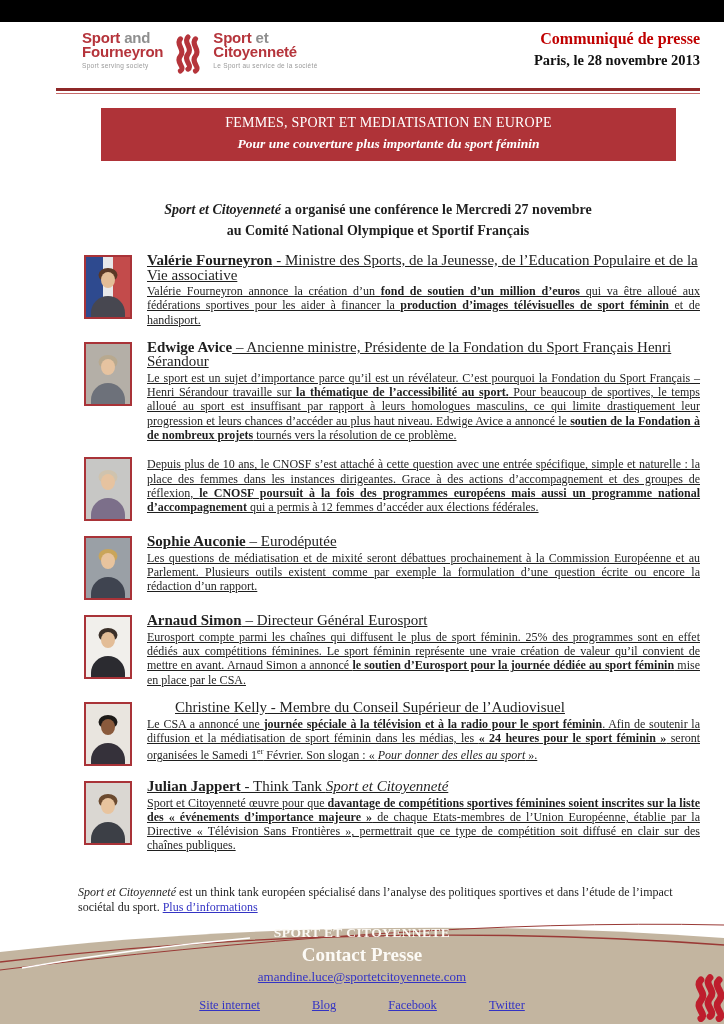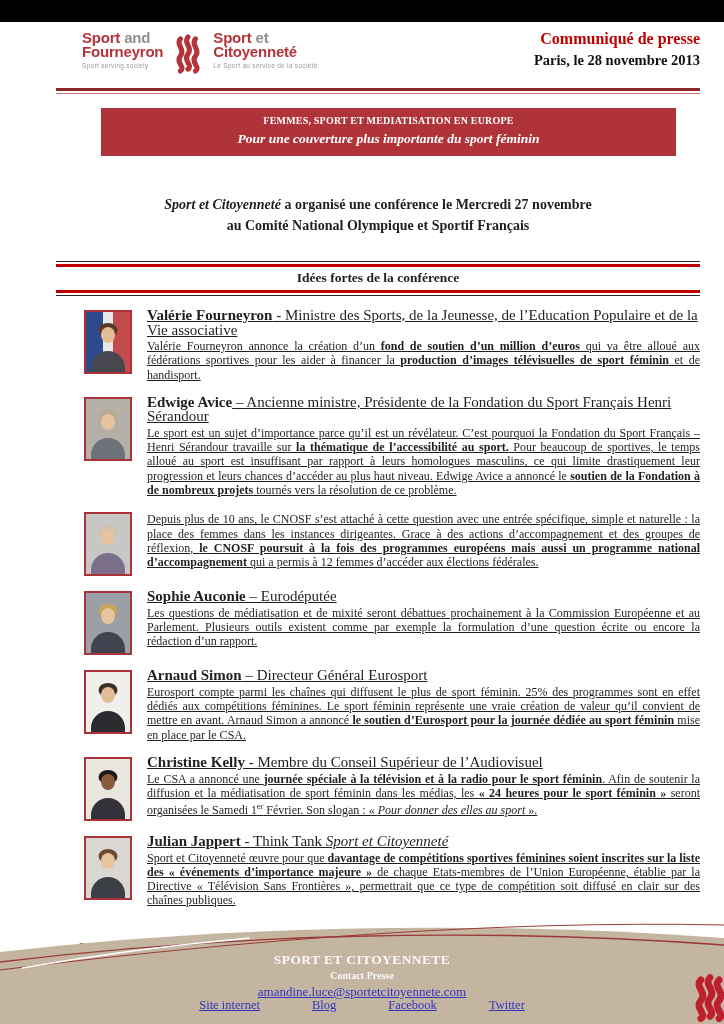--- a/index.html
+++ b/index.html
@@ -16,21 +16,21 @@
   .wm-and{color:#8f8f8f;font-weight:bold;}
   .wm-tagline{font-size:6.5px;color:#9a9a9a;font-weight:normal;margin-top:3px;letter-spacing:.3px;}
   .sss-mark{margin-top:2px;}
   .press{text-align:right;padding-top:2px;}
   .press-title{color:#C00000;font-weight:bold;font-size:16px;}
   .press-date{color:#111;font-weight:bold;font-size:14.5px;margin-top:4px;}
   .header-rule{margin:9px 40px 0 40px;border-top:3px solid #8E2828;border-bottom:1px solid #C76A6A;height:2px;}
 
   
   .banner{margin:14px 0 0 85px;width:555px;background:#AF3338;color:#fff;text-align:center;padding:7px 10px 9px;}
-  .banner-title{font-weight:bold;font-size:10px;letter-spacing:.2px;}
+  .banner-title{font-weight:normal;font-size:14px;letter-spacing:.2px;}
   .banner-subtitle{font-weight:bold;font-style:italic;font-size:13.5px;margin-top:5px;}
 
   
   .intro{text-align:center;font-weight:bold;font-size:14px;margin-top:38px;line-height:1.5;}
 
   
   .sec{margin:25px 40px 12px 40px;}
   .rule-thin{border-top:1px solid #2a2a2a;}
   .rule-thick{border-top:3px solid #C00000;margin-top:2px;}
   .rule-thick-b{border-top:3px solid #C00000;}
@@ -53,23 +53,23 @@
   .sp-body{font-size:12px;line-height:14.3px;text-align:justify;margin-top:2px;text-decoration:underline;}
   sup{font-size:8px;}
 
   
   .footnote{margin:32px 42px 0 62px;font-size:12px;line-height:15.5px;}
   a.link{color:#3333C4;text-decoration:underline;cursor:pointer;}
 
   
   .footer{position:absolute;bottom:0;left:0;width:724px;height:110px;}
   .footer svg.curve{position:absolute;bottom:0;left:0;}
-  .footer-text{position:absolute;top:37px;left:0;width:100%;text-align:center;line-height:1.35;}
+  .footer-text{position:absolute;top:10px;left:0;width:100%;text-align:center;line-height:1.35;}
   .f-org{color:#FCFAF5;font-weight:bold;font-size:13.5px;letter-spacing:.4px;}
-  .f-contact{color:#FCFAF5;font-weight:bold;font-size:10px;}
+  .f-contact{color:#FCFAF5;font-weight:bold;font-size:19px;}
   .f-email{font-size:13px;}
   .footer-links{position:absolute;top:84px;left:0;width:100%;display:flex;justify-content:center;
                 gap:52px;font-size:12.5px;}
   .footer-logo{position:absolute;right:-6px;bottom:-2px;}
 </style>
 </head>
 <body>
 
 <div class="black-bar"></div>
 
@@ -108,27 +108,20 @@
   <div class="banner">
     <div class="banner-title">FEMMES, SPORT ET MEDIATISATION EN EUROPE</div>
     <div class="banner-subtitle">Pour une couverture plus importante du sport féminin</div>
   </div>
 
   <div class="intro">
     <div><span style="font-weight: bold; font-style: italic;">Sport et Citoyenneté</span><span style="font-weight: bold;"> a organisé une conférence le Mercredi 27 novembre</span></div>
     <div><span style="font-weight: bold;">au Comité National Olympique et Sportif Français</span></div>
   </div>
 
-  <div class="sec">
-    <div class="rule-thin"></div>
-    <div class="rule-thick"></div>
-    <div class="sec-title">Idées fortes de la conférence</div>
-    <div class="rule-thick-b"></div>
-    <div class="rule-thin-b"></div>
-  </div>
 
   <div class="speakers">
   <div class="speaker">
     <div class="photo" style="background: linear-gradient(90deg, rgb(46, 74, 143) 0px, rgb(46, 74, 143) 38%, rgb(232, 232, 234) 38%, rgb(232, 232, 234) 62%, rgb(195, 75, 75) 62%, rgb(195, 75, 75) 100%); --hair: #5a3825; --skin: #e3bd97; --top: #474750;">
       <span class="p-hair"></span>
       <span class="p-head"></span>
       <span class="p-body"></span>
     </div>
     <div class="sp-content">
       <div class="sp-heading"><span style="font-weight: bold; text-decoration: underline;">Valérie Fourneyron</span><span style="text-decoration: underline;"> - Ministre des Sports, de la Jeunesse, de l’Education Populaire et de la Vie associative</span></div>
@@ -183,21 +176,21 @@
     </div>
   </div>
 
   <div class="speaker">
     <div class="photo" style="background: rgb(233, 229, 223); --hair: #1d1a18; --skin: #8a5a3c; --top: #35313a;">
       <span class="p-hair"></span>
       <span class="p-head"></span>
       <span class="p-body"></span>
     </div>
     <div class="sp-content">
-      <div class="sp-heading"><span style="font-weight: bold; text-decoration: underline;">Christine Kelly</span><span style="text-decoration: underline;"> - Membre du Conseil Supérieur de l’Audiovisuel</span></div>
+      <div class="sp-heading"><span style="font-weight: normal; text-decoration: underline; margin-left: 28px;">Christine Kelly</span><span style="text-decoration: underline;"> - Membre du Conseil Supérieur de l’Audiovisuel</span></div>
       <div class="sp-body"><span>Le CSA a annoncé une </span><span style="font-weight: bold;">journée spéciale à la télévision et à la radio pour le sport féminin</span><span>. Afin de soutenir la diffusion et la médiatisation de sport féminin dans les médias, les </span><span style="font-weight: bold;">« 24 heures pour le sport féminin »</span><span> seront organisées le Samedi 1</span><span><sup>er</sup></span><span> Février. Son slogan : « </span><span style="font-style: italic;">Pour donner des elles au sport</span><span> ».</span></div>
     </div>
   </div>
 
   <div class="speaker">
     <div class="photo" style="background: rgb(218, 215, 210); --hair: #6b4a2f; --skin: #e8c49e; --top: #3c3f46;">
       <span class="p-hair"></span>
       <span class="p-head"></span>
       <span class="p-body"></span>
     </div>

